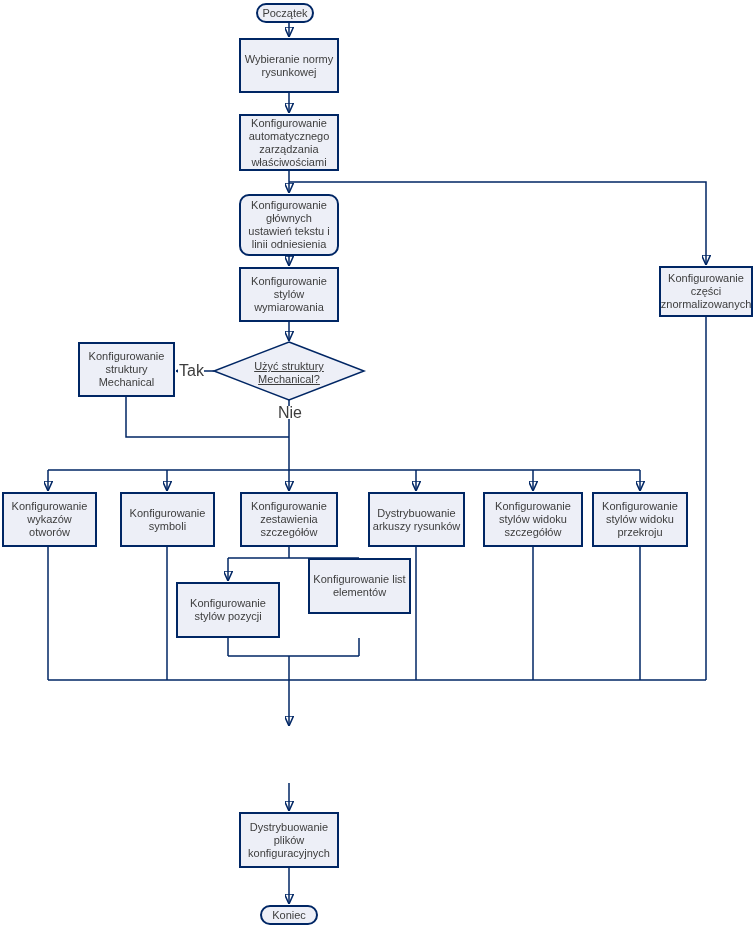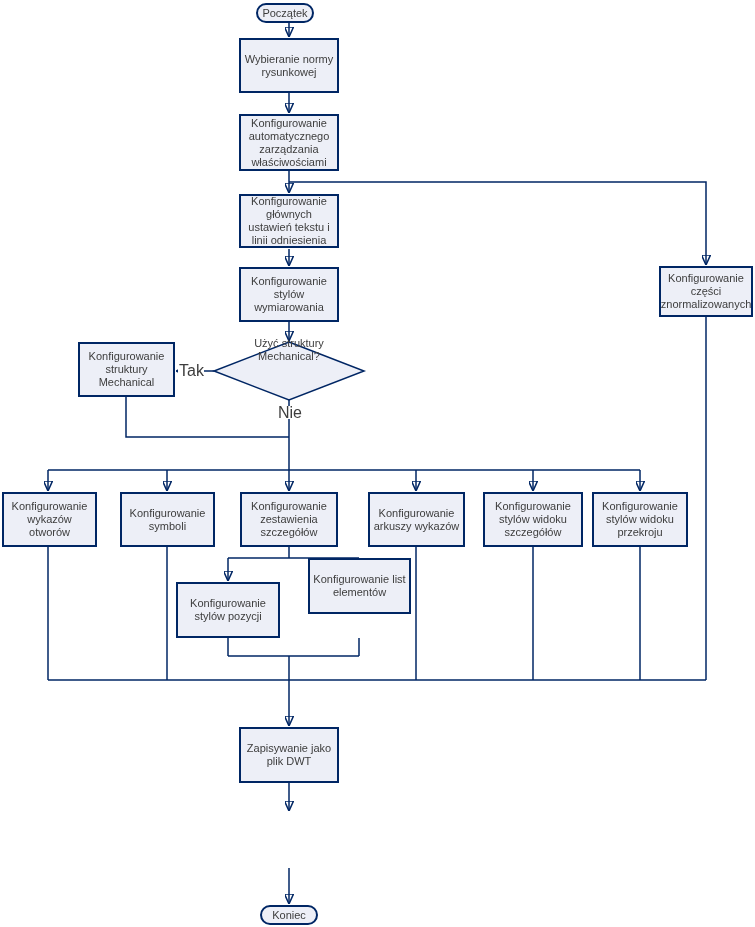--- a/index.html
+++ b/index.html
@@ -93,29 +93,29 @@
   </div>
 
   <div class="node" style="left:239px;top:38px;width:100px;height:55px;">
     <span>Wybieranie normy rysunkowej</span>
   </div>
 
   <div class="node" style="left:239px;top:114px;width:100px;height:57px;">
     <span>Konfigurowanie automatycznego zarządzania właściwościami</span>
   </div>
 
-  <div class="node" style="left:239px;top:194px;width:100px;height:54px;">
+  <div class="node" style="left:239px;top:194px;width:100px;height:62px;border-radius:10px;">
     <span>Konfigurowanie głównych ustawień tekstu i linii odniesienia</span>
   </div>
 
   <div class="node" style="left:239px;top:267px;width:100px;height:55px;">
     <span>Konfigurowanie stylów wymiarowania</span>
   </div>
 
-  <div class="diamond-text" style="left:239px;top:336px;width:100px;height:28px;">
+  <div class="diamond-text" style="left:239px;top:359px;width:100px;height:28px;text-decoration:underline;">
     <span>Użyć struktury Mechanical?</span>
   </div>
 
   <div class="edge-label" style="left:178px;top:364px;width:24px;">
     <span>Tak</span>
   </div>
 
   <div class="edge-label" style="left:276px;top:406px;width:26px;">
     <span>Nie</span>
   </div>
@@ -134,41 +134,41 @@
 
   <div class="node" style="left:120px;top:492px;width:95px;height:55px;">
     <span>Konfigurowanie symboli</span>
   </div>
 
   <div class="node" style="left:240px;top:492px;width:98px;height:55px;">
     <span>Konfigurowanie zestawienia szczegółów</span>
   </div>
 
   <div class="node" style="left:368px;top:492px;width:97px;height:55px;">
-    <span>Konfigurowanie arkuszy wykazów</span>
+    <span>Dystrybuowanie arkuszy rysunków</span>
   </div>
 
   <div class="node" style="left:483px;top:492px;width:100px;height:55px;">
     <span>Konfigurowanie stylów widoku szczegółów</span>
   </div>
 
   <div class="node" style="left:592px;top:492px;width:96px;height:55px;">
     <span>Konfigurowanie stylów widoku przekroju</span>
   </div>
 
   <div class="node" style="left:176px;top:582px;width:104px;height:56px;">
     <span>Konfigurowanie stylów pozycji</span>
   </div>
 
   <div class="node" style="left:308px;top:558px;width:103px;height:56px;">
     <span>Konfigurowanie list elementów</span>
   </div>
 
-  <div class="node" style="left:239px;top:727px;width:100px;height:56px;">
-    <span>Zapisywanie jako plik DWT</span>
+
+  <div class="node" style="left:239px;top:812px;width:100px;height:56px;">
+    <span>Dystrybuowanie plików konfiguracyjnych</span>
   </div>
-
 
   <div class="terminator" style="left:260px;top:905px;width:58px;height:20px;">
     <span>Koniec</span>
   </div>
 
 </div>
 
 </body></html>

